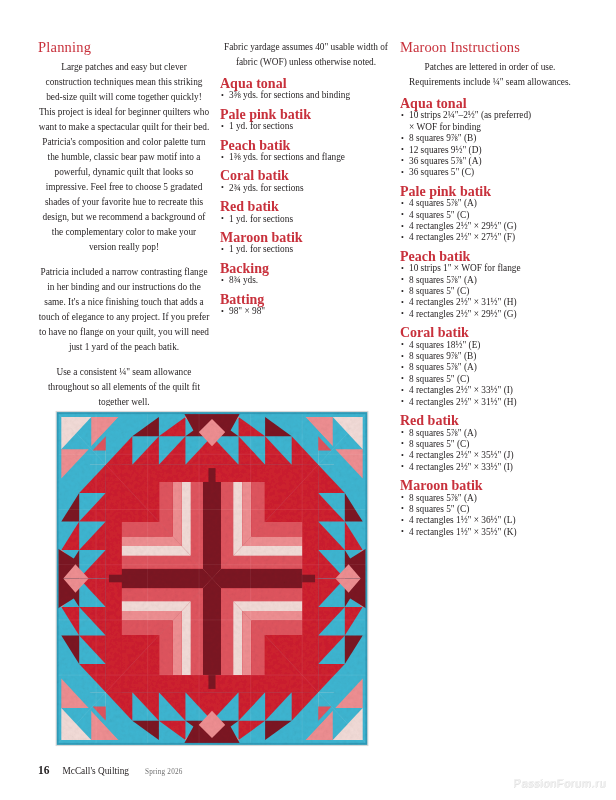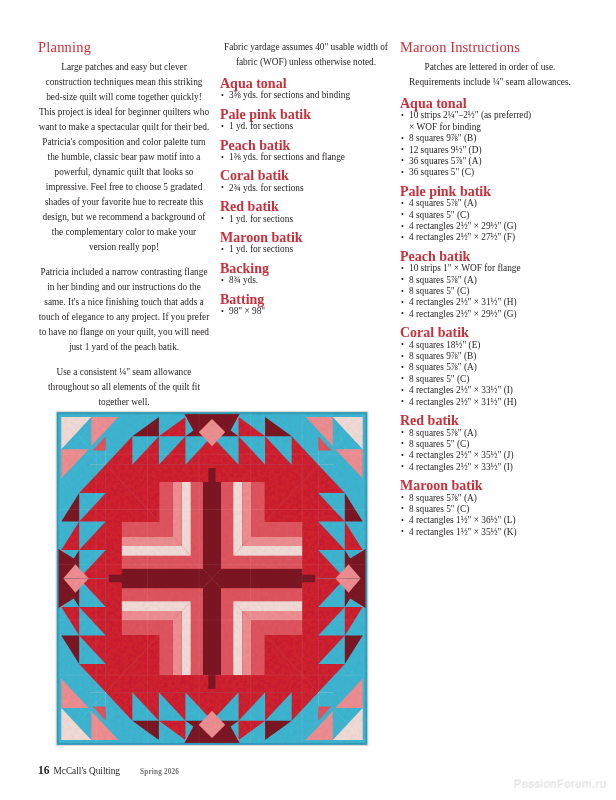--- a/index.html
+++ b/index.html
@@ -46,25 +46,25 @@
   ul.items li .cont{display:block;padding-left:0;}
 
   .note{
     font-size:9.3px;line-height:11.6px;margin-top:12px;
   }
   .note i{font-style:italic;}
 
   
   .footer{
     position:absolute;left:38px;bottom:24px;
-    display:flex;align-items:baseline;gap:4px;
+    display:flex;align-items:baseline;gap:13px;
   }
   .footer .pgno{font-size:11.5px;font-weight:bold;color:#231f20;}
   .footer .mag{font-size:9.3px;color:#231f20;}
-  .footer .issue{font-size:7.2px;color:#6f6f6f;margin-left:16px;letter-spacing:.2px;font-weight:bold;}
+  .footer .issue{font-size:7.2px;color:#6f6f6f;margin-left:3px;letter-spacing:.2px;}
 
   .watermark{
     position:absolute;right:10px;bottom:11px;
     font-family:"Liberation Sans",sans-serif;
     font-size:11px;letter-spacing:.6px;color:#f2f2f2;
     text-shadow:0 1px 0 #e2e2e2, 1px 0 0 #e6e6e6;
     user-select:none;
   }
 
   

